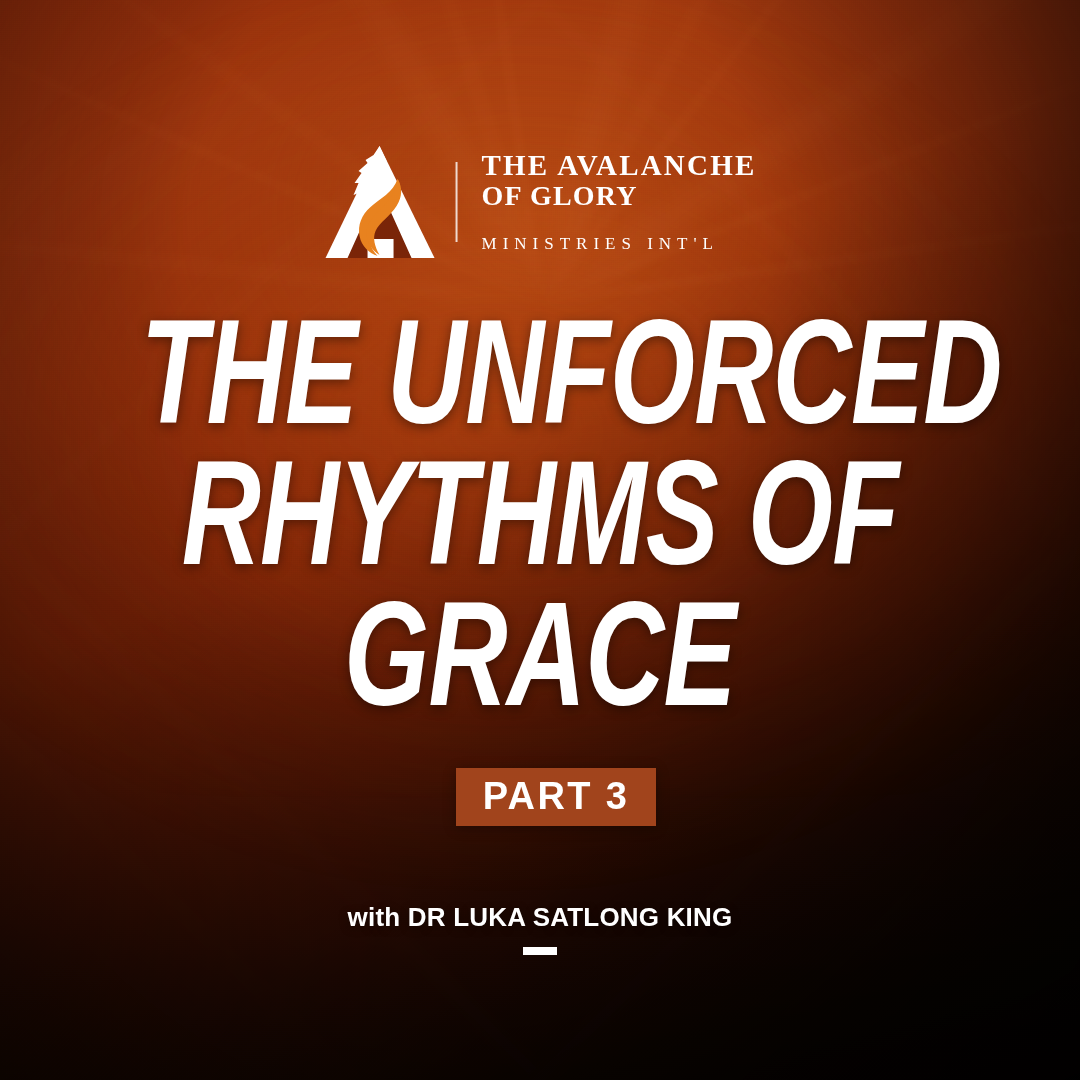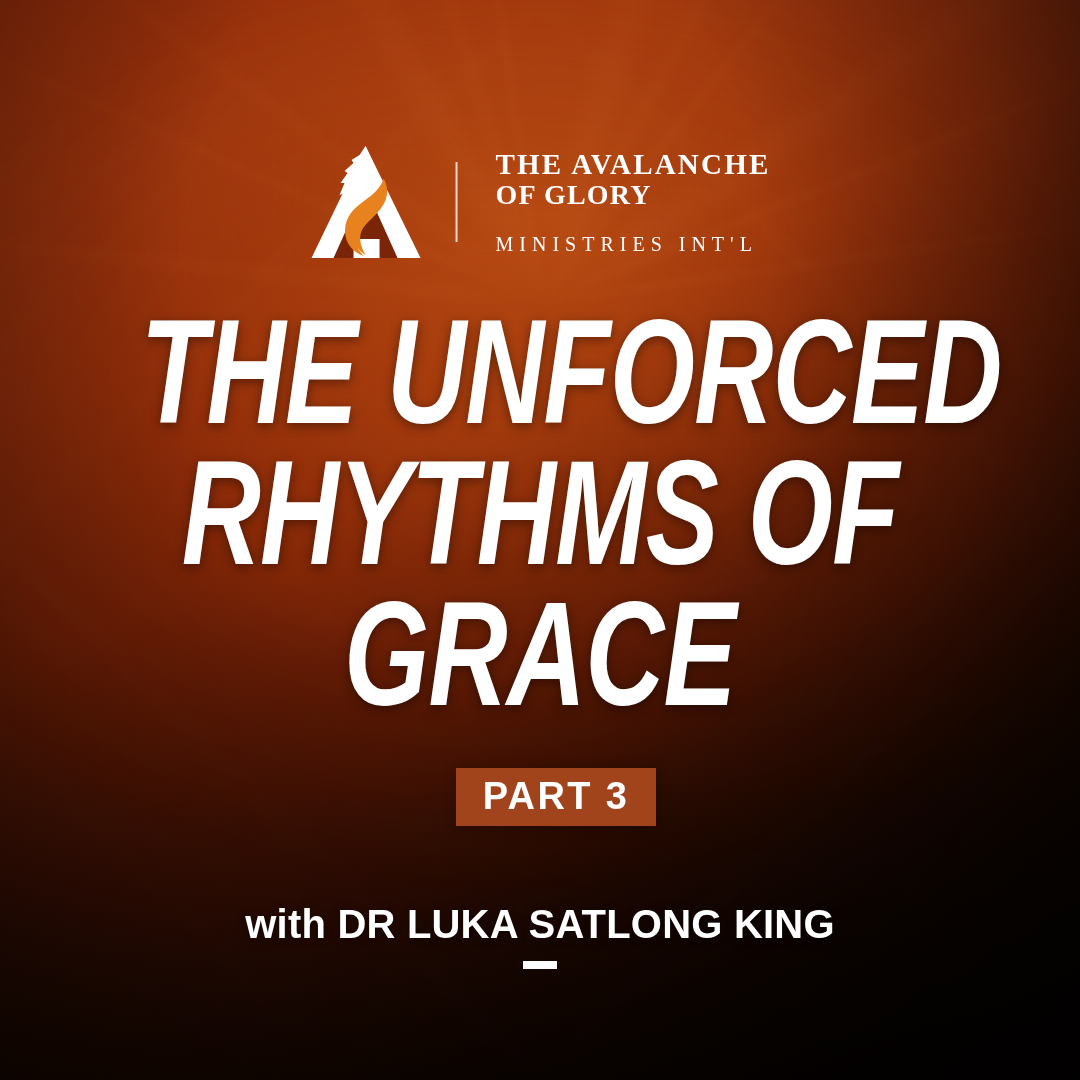--- a/index.html
+++ b/index.html
@@ -144,21 +144,21 @@
   }
 
   
   .logo-lockup {
     position: absolute;
     top: 143px;
     left: 50%;
     transform: translateX(-50%);
     display: flex;
     align-items: center;
-    gap: 34px;
+    gap: 20px;
   }
   .logo-mark {
     width: 112px;
     height: 117px;
     display: block;
     flex: none;
   }
   .logo-divider {
     width: 2px;
     height: 80px;
@@ -181,21 +181,21 @@
     white-space: nowrap;
   }
   .logo-line2 {
     font-size: 28px;
     font-weight: 700;
     letter-spacing: 1.2px;
     margin-top: 2px;
     white-space: nowrap;
   }
   .logo-line3 {
-    font-size: 20px;
+    font-size: 17px;
     font-weight: 400;
     letter-spacing: 6.0px;
     margin-top: 25px;
     white-space: nowrap;
   }
 
   
   .title-block {
     position: absolute;
     top: 305px;
@@ -246,21 +246,21 @@
   .speaker-wrap {
     position: absolute;
     top: 902px;
     left: 0;
     right: 0;
     text-align: center;
   }
   .speaker {
     color: #ffffff;
     font-family: "Liberation Sans", sans-serif;
-    font-size: 40px;
+    font-size: 26px;
     font-weight: 700;
     letter-spacing: 0.2px;
     white-space: nowrap;
     text-shadow: 0 2px 10px rgba(0,0,0,0.40);
   }
   .speaker .with { text-transform: none; }
   .speaker .name { text-transform: uppercase; }
   .speaker-dash {
     width: 34px;
     height: 8px;

